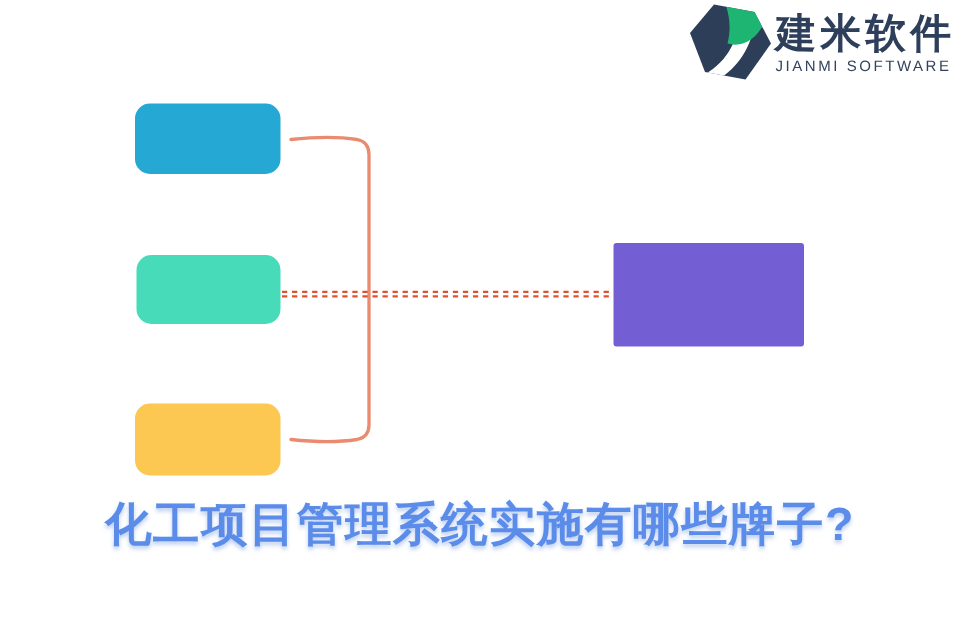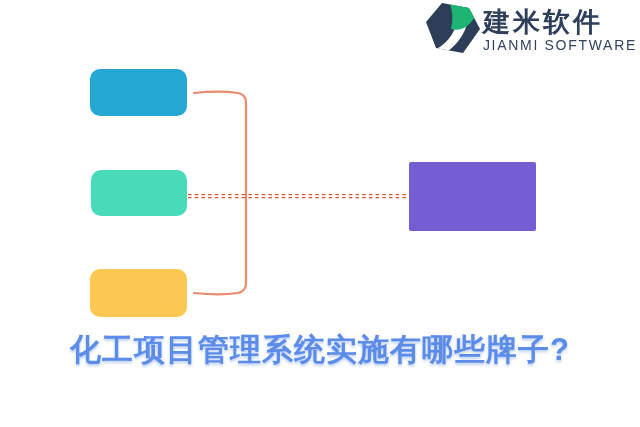--- a/index.html
+++ b/index.html
@@ -36,21 +36,21 @@
   }
   .logo-cn {
     font-size: 27px;
     font-weight: bold;
     letter-spacing: 3px;
     color: #2e3f5c;
     line-height: 32px;
     white-space: nowrap;
   }
   .logo-en {
-    font-size: 14px;
+    font-size: 10px;
     letter-spacing: 1.7px;
     color: #33435f;
     line-height: 12px;
     margin-top: 1px;
     white-space: nowrap;
   }
   
   .diagram-svg {
     position: absolute;
     left: 0;

